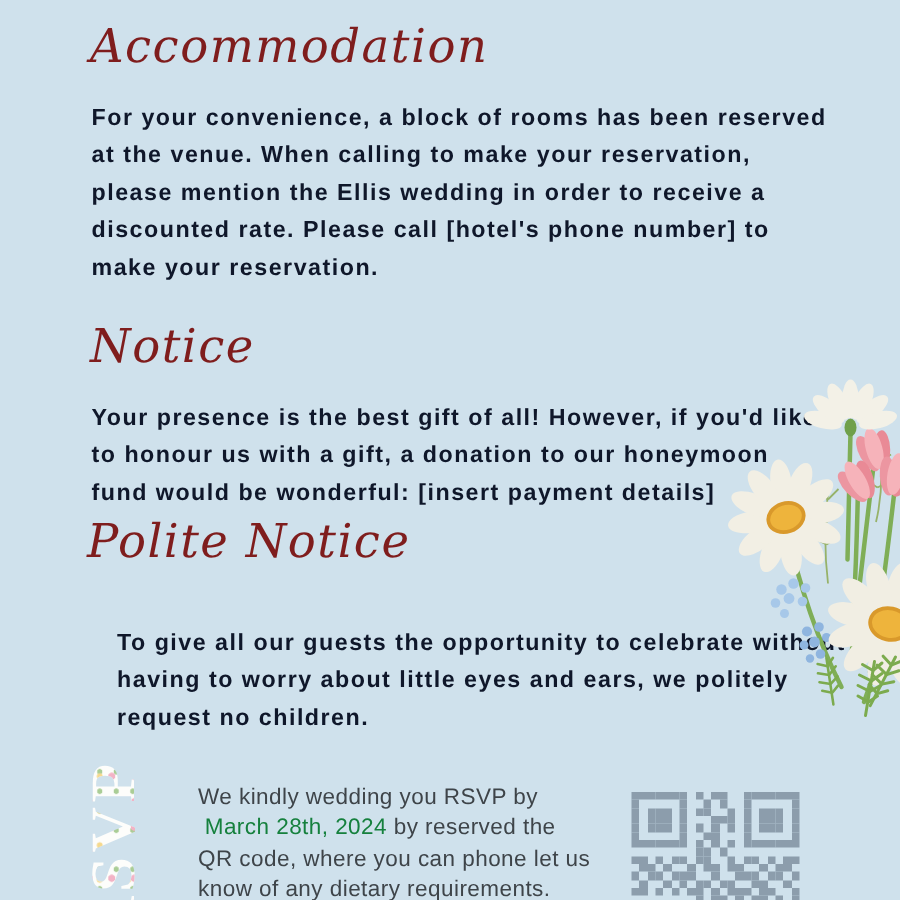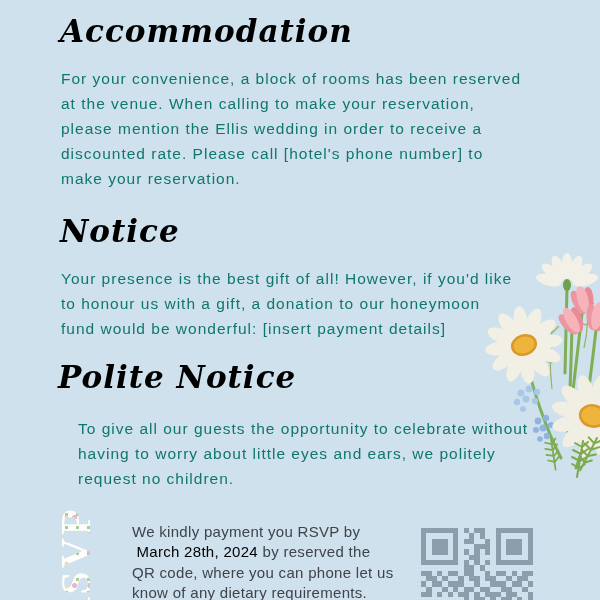--- a/index.html
+++ b/index.html
@@ -8,38 +8,38 @@
     width:600px;height:600px;
     background:#cfe1ec;
     overflow:hidden;
     font-family:"Liberation Sans",sans-serif;
   }
   .script-heading{
     position:absolute;
     margin:0;
     font-family:"DejaVu Serif",serif;
     font-style:italic;
-    font-weight:700;
+    font-weight:400;
     font-size:31px;
     line-height:1.4;
-    color:#000000;
+    color:#7f1d1d;
     letter-spacing:1px;
   }
   .h1{left:60px;top:10px;}
   .h2{left:60px;top:210px;}
-  .h3{left:58px;top:356px;}
+  .h3{left:58px;top:340px;}
   .body-text{
     position:absolute;
     margin:0;
     width:530px;
     font-size:15.5px;
-    font-weight:400;
+    font-weight:700;
     letter-spacing:1px;
     line-height:25px;
-    color:#0f766e;
+    color:#0f172a;
     white-space:pre-line;
   }
   .p1{left:61px;top:66px;}
   .p2{left:61px;top:266px;}
   .p3{left:78px;top:416px;}
 
   
   .rsvp-vertical{
     position:absolute;
     left:52px;top:628px;
@@ -64,21 +64,21 @@
 
   .rsvp-block{
     position:absolute;
     left:132px;top:522px;
     color:#3e4449;
     font-size:15px;
     letter-spacing:0.3px;
     line-height:20.4px;
   }
   .rsvp-line{white-space:pre;}
-  .rsvp-date{color:#000000;margin-top:16px;}
+  .rsvp-date{color:#15803d;margin-top:16px;}
 
   .qr{
     position:absolute;
     left:421px;top:528px;
     width:112px;height:112px;
     display:grid;
     grid-template-columns:repeat(21,1fr);
     grid-template-rows:repeat(21,1fr);
   }
   .qm{width:100%;height:100%;}
@@ -108,21 +108,21 @@
 fund would be wonderful: [insert payment details]</p>
 
   <h2 class="script-heading h3">Polite Notice</h2>
   <p class="body-text p3">To give all our guests the opportunity to celebrate without
 having to worry about little eyes and ears, we politely
 request no children.</p>
 
   <div class="rsvp-vertical">RSVP</div>
 
   <div class="rsvp-block">
-    <div class="rsvp-line">We kindly payment you RSVP by</div>
+    <div class="rsvp-line">We kindly wedding you RSVP by</div>
     <div class="rsvp-line"><span class="rsvp-date"> March 28th, 2024</span><span> by reserved the</span></div>
     <div class="rsvp-line">QR code, where you can phone let us</div>
     <div class="rsvp-line">know of any dietary requirements.</div>
   </div>
 
   <div class="qr">
       <div class="qm on"></div>
       <div class="qm on"></div>
       <div class="qm on"></div>
       <div class="qm on"></div>

